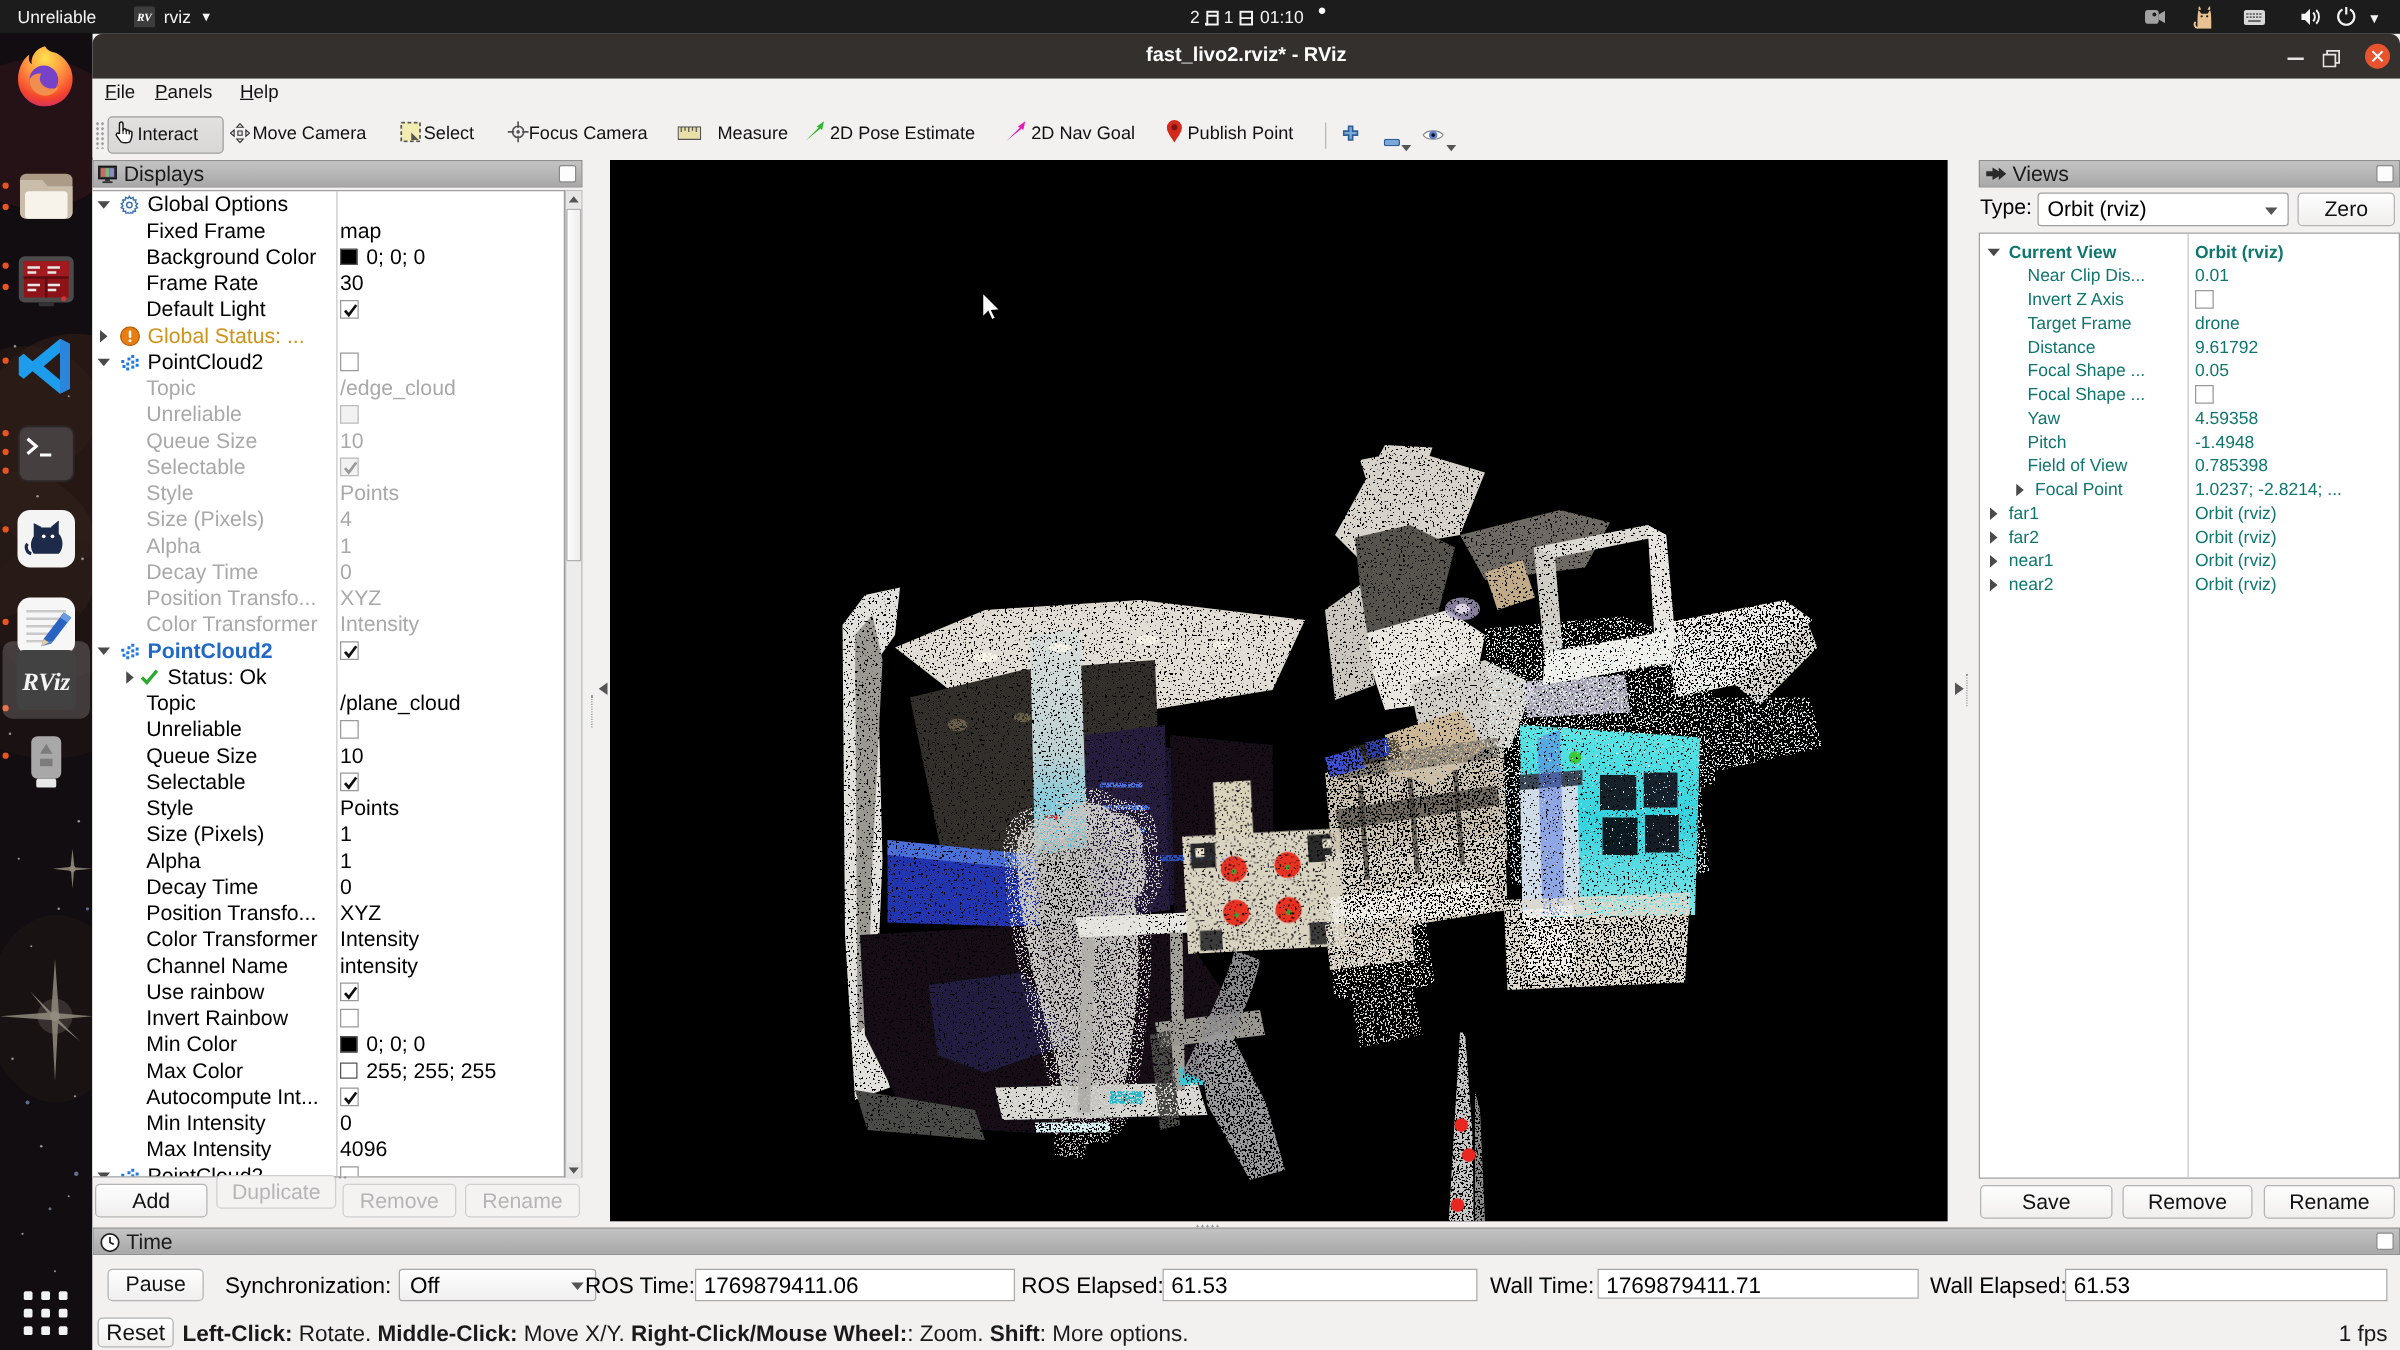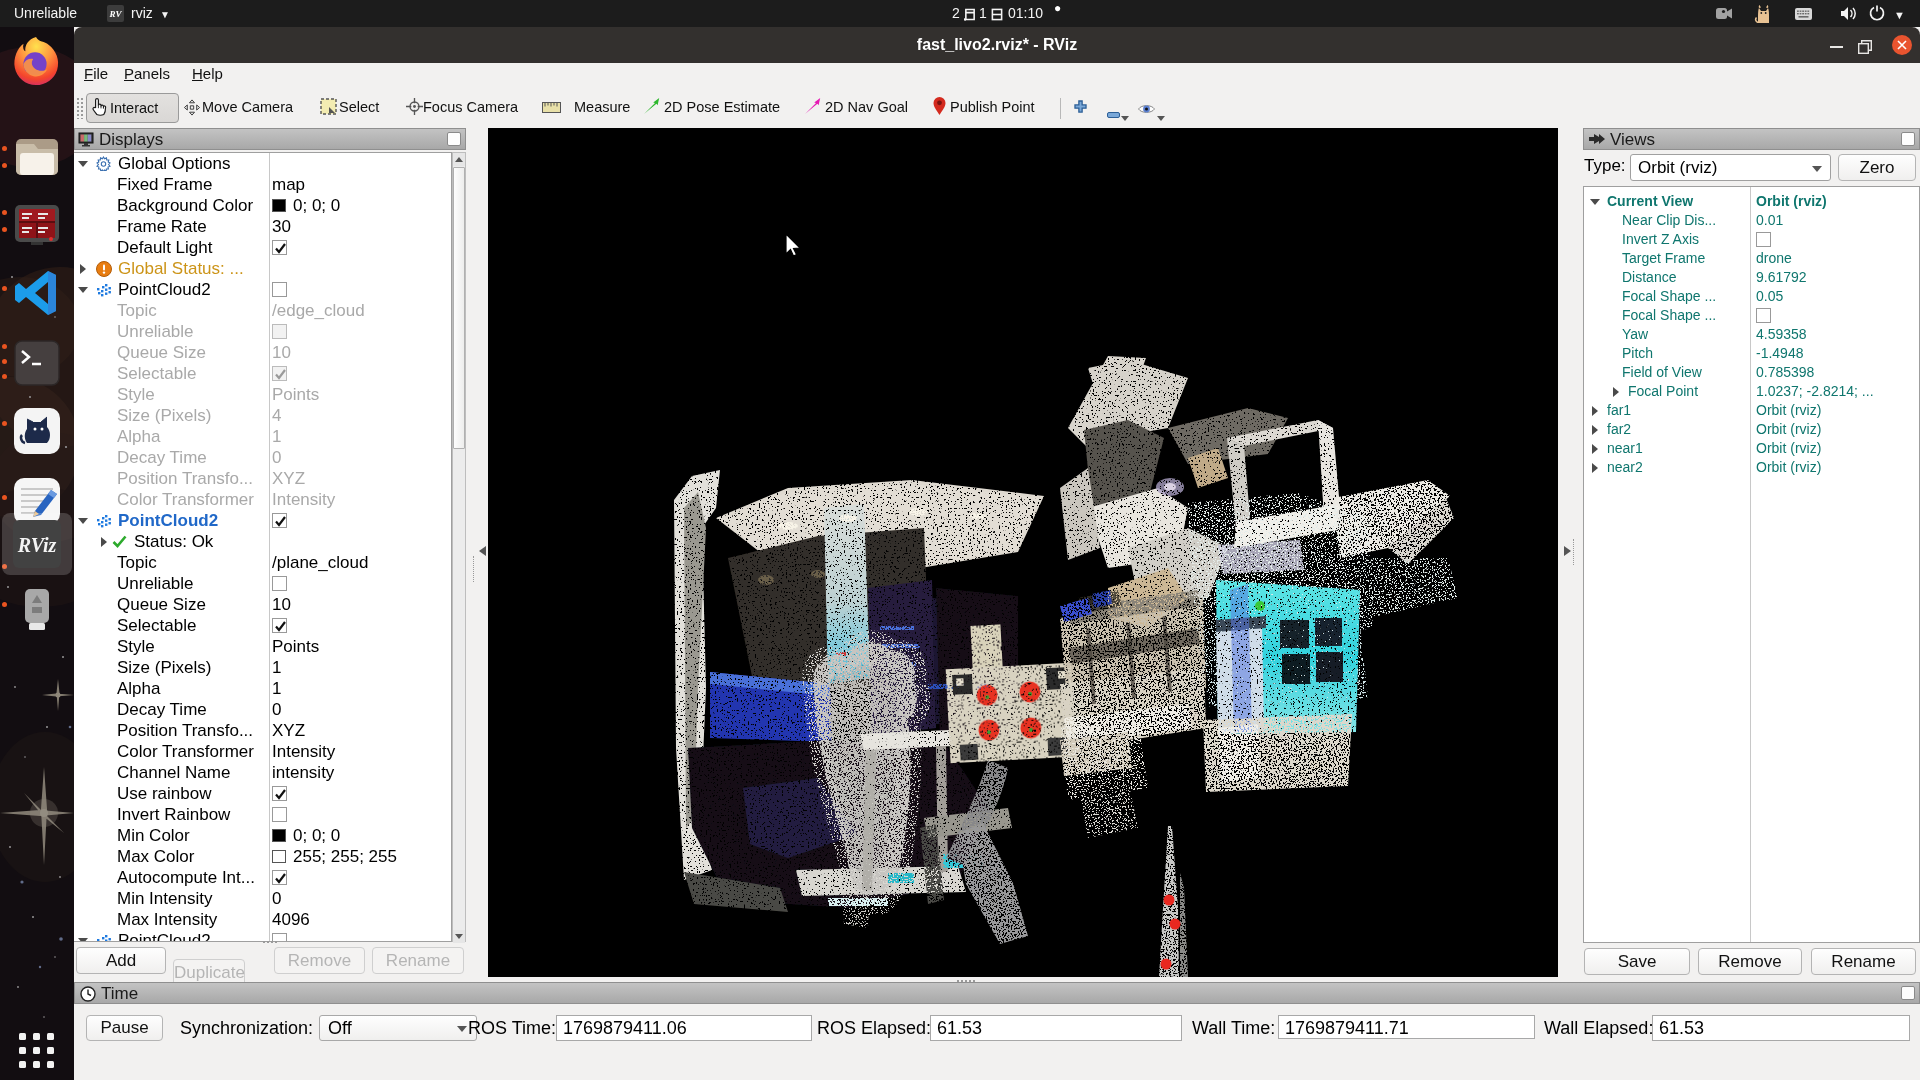--- a/index.html
+++ b/index.html
@@ -596,21 +596,21 @@
         <div style="position:absolute;left:0;top:0;width:12px;height:13px;background:#e6e6e6">
             <div style="position:absolute;left:2px;top:4px;width:0;height:0;border-left:4px solid transparent;border-right:4px solid transparent;border-bottom:5px solid #555"></div>
           </div>
         <div style="position:absolute;left:0;top:777px;width:12px;height:13px;background:#e6e6e6">
             <div style="position:absolute;left:2px;top:4px;width:0;height:0;border-left:4px solid transparent;border-right:4px solid transparent;border-top:5px solid #555"></div>
           </div>
         <div style="position:absolute;left:0;top:14px;width:12px;height:282px;background:linear-gradient(90deg,#fdfdfd,#ededec);border:1px solid #b0b0b0;border-radius:1px"></div>
       </div>
       <div style="position:absolute;left:188px;top:812px;width:16px;height:4px;background-image:radial-gradient(circle,#9a9a9a 0.9px,transparent 1.1px);background-size:4px 4px"></div>
       <div class="btn" style="left:2px;top:819px;width:90px;height:27px;line-height:25px">Add</div>
-      <div class="btn d" style="left:99px;top:831px;width:72px;height:27px;line-height:25px">Duplicate</div>
+      <div class="btn d" style="left:99px;top:812px;width:96px;height:27px;line-height:25px">Duplicate</div>
       <div class="btn d" style="left:200px;top:819px;width:91px;height:27px;line-height:25px">Remove</div>
       <div class="btn d" style="left:298px;top:819px;width:92px;height:27px;line-height:25px">Rename</div>
     </div>
     <div class="abs" id="vp">
     <svg width="1070" height="849" viewBox="0 0 1070 849">
       <defs>
         <filter id="dd" x="-10%" y="-10%" width="120%" height="120%">
           <feTurbulence type="fractalNoise" baseFrequency="0.55" numOctaves="2" seed="7" result="n"></feTurbulence>
           <feColorMatrix in="n" type="matrix" values="0 0 0 0 0 0 0 0 0 0 0 0 0 0 0 0 0 0 40 -13" result="m"></feColorMatrix>
           <feComposite operator="in" in="SourceGraphic" in2="m"></feComposite>
@@ -917,14 +917,19 @@
       <div style="position:absolute;left:245px;top:33px;width:158px;height:26px;background:linear-gradient(#fefefe,#f0efee);border:1px solid #a8a8a8;border-radius:3px;font-size:18px;line-height:24px;padding-left:8px">Off<div style="position:absolute;right:9px;top:10px;width:0;height:0;border-left:5px solid transparent;border-right:5px solid transparent;border-top:6px solid #555"></div></div>
       <span style="position:absolute;left:394px;top:36px;font-size:18px">ROS Time:</span>
       <div class="field" style="left:482px;top:33px;width:256px;height:26px">1769879411.06</div>
       <span style="position:absolute;left:743px;top:36px;font-size:18px">ROS Elapsed:</span>
       <div class="field" style="left:856px;top:33px;width:252px;height:26px">61.53</div>
       <span style="position:absolute;left:1118px;top:36px;font-size:18px">Wall Time:</span>
       <div class="field" style="left:1204px;top:33px;width:257px;height:24px">1769879411.71</div>
       <span style="position:absolute;left:1470px;top:36px;font-size:18px">Wall Elapsed:</span>
       <div class="field" style="left:1578px;top:33px;width:258px;height:26px">61.53</div>
     </div>
+    <div class="abs" id="statusbar">
+      <div class="btn" style="left:4px;top:4px;width:61px;height:24px;line-height:22px;font-size:18px">Reset</div>
+      <span style="position:absolute;left:72px;top:7px"><b>Left-Click:</b> Rotate. <b>Middle-Click:</b> Move X/Y. <b>Right-Click/Mouse Wheel:</b>: Zoom. <b>Shift</b>: More options.</span>
+      <span style="position:absolute;right:10px;top:7px">1 fps</span>
+    </div>
   </div>
 </div>
 
 </body></html>

